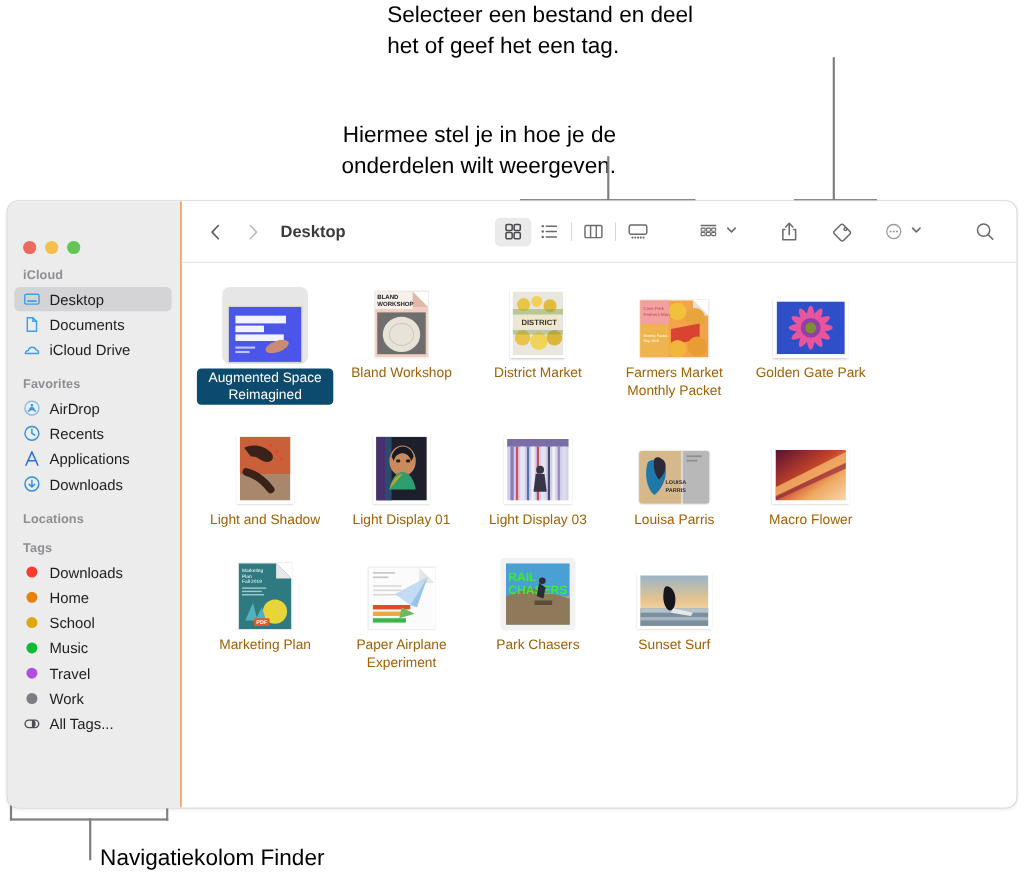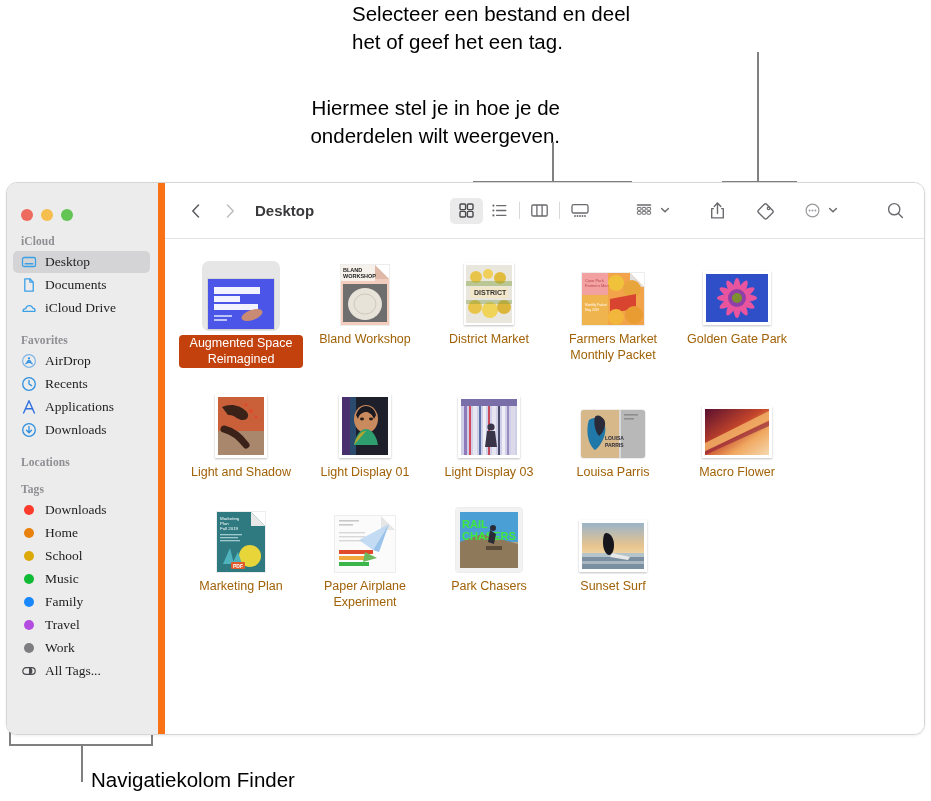--- a/index.html
+++ b/index.html
@@ -13,21 +13,21 @@
   }
   
   .callout{
     position:absolute;
     font-size:20.5px;
     color:#000;
     line-height:1.35;
     white-space:pre-line;
   }
   #callout-share{ top:0px; left:352px; width:400px; text-align:left; }
-  #callout-view{  top:94px; left:180px; width:380px; text-align:right; }
+  #callout-view{  top:109px; left:180px; width:380px; text-align:right; }
   #callout-sidebar{ top:766px; left:91px; font-size:20.5px; }
 
   .leader{ position:absolute; background:#808080; }
 
   
   .window{
     position:absolute;
     left:6px; top:182px;
     width:919px; height:553px;
     background:#ffffff;
@@ -37,25 +37,24 @@
     overflow:hidden;
     display:flex;
     box-shadow:0 1px 3px rgba(0,0,0,.07);
   }
 
   
   .sidebar{
     width:158px;
     background:#ececec;
     flex:0 0 158px;
-    padding-top:10px;
+    padding-top:20px;
     box-sizing:border-box;
-    border-right:7px solid #f97316;
+    border-right:1px solid #f97316;
     position:relative;
-    font-family:Liberation Serif, serif;
   }
   .traffic{ display:flex; gap:8px; padding:16px 0 0 14px; }
   .light{ width:12px;height:12px;border-radius:50%; }
   .light.red{background:#ed6a5e;}
   .light.yellow{background:#f5be4f;}
   .light.green{background:#62c554;}
 
   .sb-section{
     font-size:11.5px;
     color:#8e8e93;
@@ -133,21 +132,21 @@
   }
   .thumbwrap{
     height:64px;display:flex;align-items:flex-end;justify-content:center;
     margin-bottom:6px;
   }
   .label{
     font-size:12.5px;color:#a16207;text-align:center;line-height:1.25;
     max-width:116px;
     padding:1px 4px;border-radius:4px;
   }
-  .item.selected .label{ background:#c2410c;color:#fff; }
+  .item.selected .label{ background:#0c4a6e;color:#fff; }
   .item.selected .thumbwrap{
     background:#e6e6e6;border-radius:7px;padding:4px 6px 2px 6px;
     box-sizing:border-box;height:70px;margin-bottom:4px;
   }
   .ph{ display:block; box-shadow:0 0 0 1px rgba(0,0,0,.07); }
   .ph.photo{ border:3px solid #fff; box-shadow:0 1px 2px rgba(0,0,0,.25); }
 </style>
 </head>
 <body>
 
@@ -275,26 +274,20 @@
       <span class="sb-ico">
           <span class="dot" style="background:#DBA90A"></span>
         </span>
       <span>School</span>
     </div>
     <div class="sb-item">
       <span class="sb-ico">
           <span class="dot" style="background:#0FBB35"></span>
         </span>
       <span>Music</span>
-    </div>
-    <div class="sb-item">
-      <span class="sb-ico">
-          <span class="dot" style="background:#1988FC"></span>
-        </span>
-      <span>Family</span>
     </div>
     <div class="sb-item">
       <span class="sb-ico">
           <span class="dot" style="background:#B44CE0"></span>
         </span>
       <span>Travel</span>
     </div>
     <div class="sb-item">
       <span class="sb-ico">
           <span class="dot" style="background:#7E7E82"></span>

